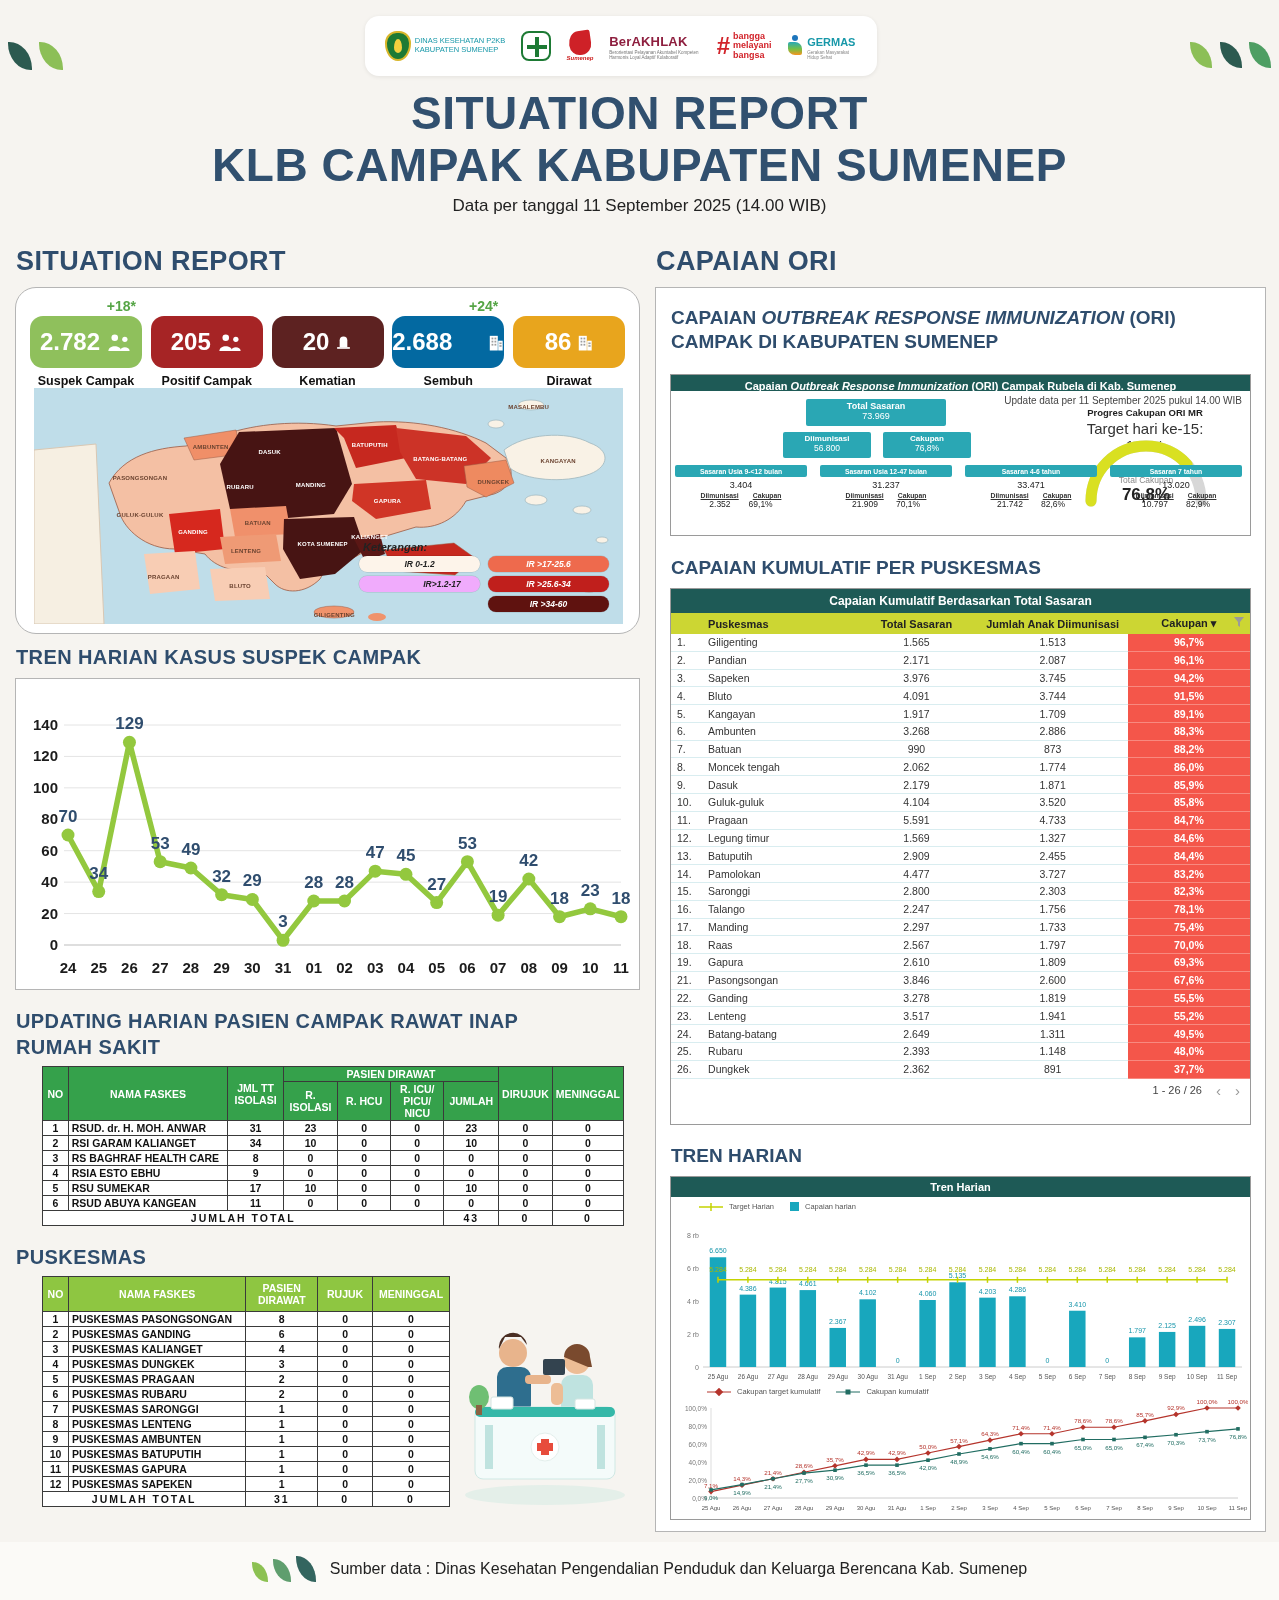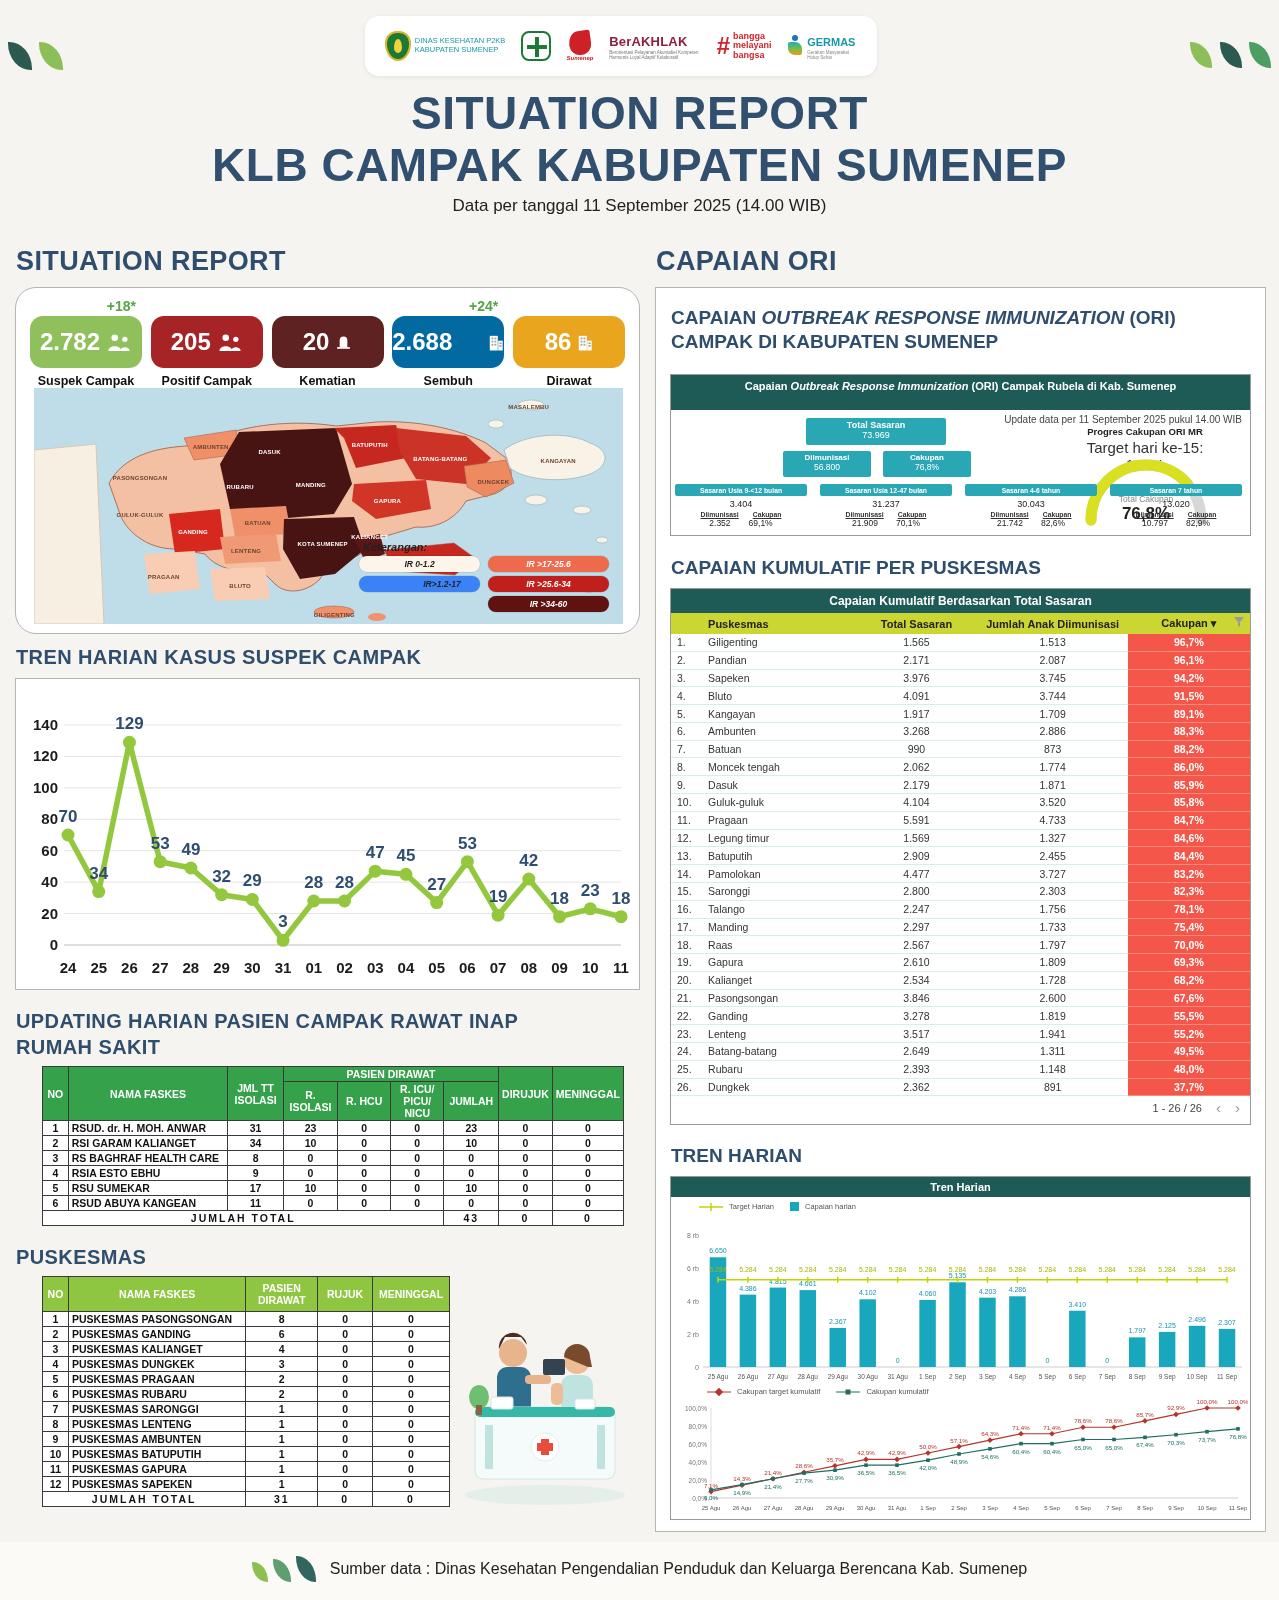--- a/index.html
+++ b/index.html
@@ -308,21 +308,21 @@
           <span class="map-label" style="left: 67%; top: 77%; color: rgb(255, 255, 255);">TALANGO</span>
           <span class="map-label" style="left: 51%; top: 96%; color: rgb(107, 67, 48);">GILIGENTING</span>
           <span class="map-label" style="left: 84%; top: 8%; color: rgb(107, 67, 48);">MASALEMBU</span>
           <span class="map-label" style="left: 89%; top: 31%; color: rgb(107, 67, 48);">KANGAYAN</span>
         </div>
       <div class="map-legend">
         <div class="lg-title">Keterangan:</div>
         <div class="lg-cols">
           <div class="lg-col" id="lg-col-1">
               <div class="lg-pill" style="background: rgb(253, 244, 234); color: rgb(34, 34, 34);">IR 0-1.2</div>
-              <div class="lg-pill" style="background: #3b82f6; color: rgb(34, 34, 34); padding-left: 45px;">IR&gt;1.2-17</div>
+              <div class="lg-pill" style="background: #f0abfc; color: rgb(34, 34, 34); padding-left: 45px;">IR&gt;1.2-17</div>
             </div>
           <div class="lg-col" id="lg-col-2">
               <div class="lg-pill" style="background: rgb(238, 106, 77); color: rgb(255, 255, 255);">IR &gt;17-25.6</div>
               <div class="lg-pill" style="background: rgb(192, 31, 28); color: rgb(255, 255, 255);">IR &gt;25.6-34</div>
               <div class="lg-pill" style="background: rgb(95, 18, 15); color: rgb(255, 255, 255);">IR &gt;34-60</div>
             </div>
         </div>
       </div>
     </div>
   </div>
@@ -639,21 +639,21 @@
 
   <div class="section-h" style="left:656px;top:246px;">CAPAIAN ORI</div>
 
   <div class="panel" style="left:655px;top:287px;width:611px;height:1245px;">
 
     <div class="sub-h" style="position:absolute;left:15px;top:18px;width:560px;">
       <span>CAPAIAN </span><i>OUTBREAK RESPONSE IMMUNIZATION</i><span> (ORI) CAMPAK DI KABUPATEN SUMENEP</span>
     </div>
 
     <div class="card-box" style="left:14px;top:86px;width:581px;height:162px;">
-      <div class="teal-bar" style="height:35px;font-size:11px;line-height:22px;">
+      <div class="teal-bar" style="height:16px;font-size:11px;line-height:22px;">
         <span>Capaian </span><i>Outbreak Response Immunization</i><span> (ORI) Campak Rubela di Kab. Sumenep</span>
       </div>
       <div style="position:relative;height:138px;">
         <div style="position:absolute;right:8px;top:4px;font-size:10px;color:#444;text-align:right;">Update data per 11 September 2025 pukul 14.00 WIB</div>
         <div style="position:absolute;right:30px;top:16px;width:150px;text-align:center;font-size:9.5px;font-weight:800;color:#222;">Progres Cakupan ORI MR</div>
         <div style="position:absolute;right:30px;top:29px;width:150px;text-align:center;font-size:15px;color:#333;">Target hari ke-15: 100%</div>
         <svg style="position:absolute;right:38px;top:44px;" width="132" height="72" viewBox="0 0 132 72">
           <path d="M 11,66 A 55,55 0 0 1 121,66" fill="none" stroke="#d7d7d7" stroke-width="11" stroke-linecap="round"></path>
           <path id="gauge-arc" d="M 11,66 A 55,55 0 0 1 121,66" fill="none" stroke="#d9e021" stroke-width="11" stroke-linecap="round" stroke-dasharray="132.7 177.8"></path>
         </svg>
@@ -692,21 +692,21 @@
                 <div>Diimunisasi</div>
                 <div>Cakupan</div>
               </div>
               <div class="g-vals">
                 <div>21.909</div>
                 <div>70,1%</div>
               </div>
             </div>
             <div class="grp" style="left: 294px; top: 74px;">
               <div class="g-pill">Sasaran 4-6 tahun</div>
-              <div class="g-total">30.043</div>
+              <div class="g-total">33.471</div>
               <div class="g-sub">
                 <div>Diimunisasi</div>
                 <div>Cakupan</div>
               </div>
               <div class="g-vals">
                 <div>21.742</div>
                 <div>82,6%</div>
               </div>
             </div>
             <div class="grp" style="left: 439px; top: 74px;">
@@ -868,27 +868,20 @@
               <td class="num">2.567</td>
               <td class="num">1.797</td>
               <td class="red">70,0%</td>
             </tr>
             <tr>
               <td>19.</td>
               <td>Gapura</td>
               <td class="num">2.610</td>
               <td class="num">1.809</td>
               <td class="red">69,3%</td>
-            </tr>
-            <tr>
-              <td>20.</td>
-              <td>Kalianget</td>
-              <td class="num">2.534</td>
-              <td class="num">1.728</td>
-              <td class="red">68,2%</td>
             </tr>
             <tr>
               <td>21.</td>
               <td>Pasongsongan</td>
               <td class="num">3.846</td>
               <td class="num">2.600</td>
               <td class="red">67,6%</td>
             </tr>
             <tr>
               <td>22.</td>

